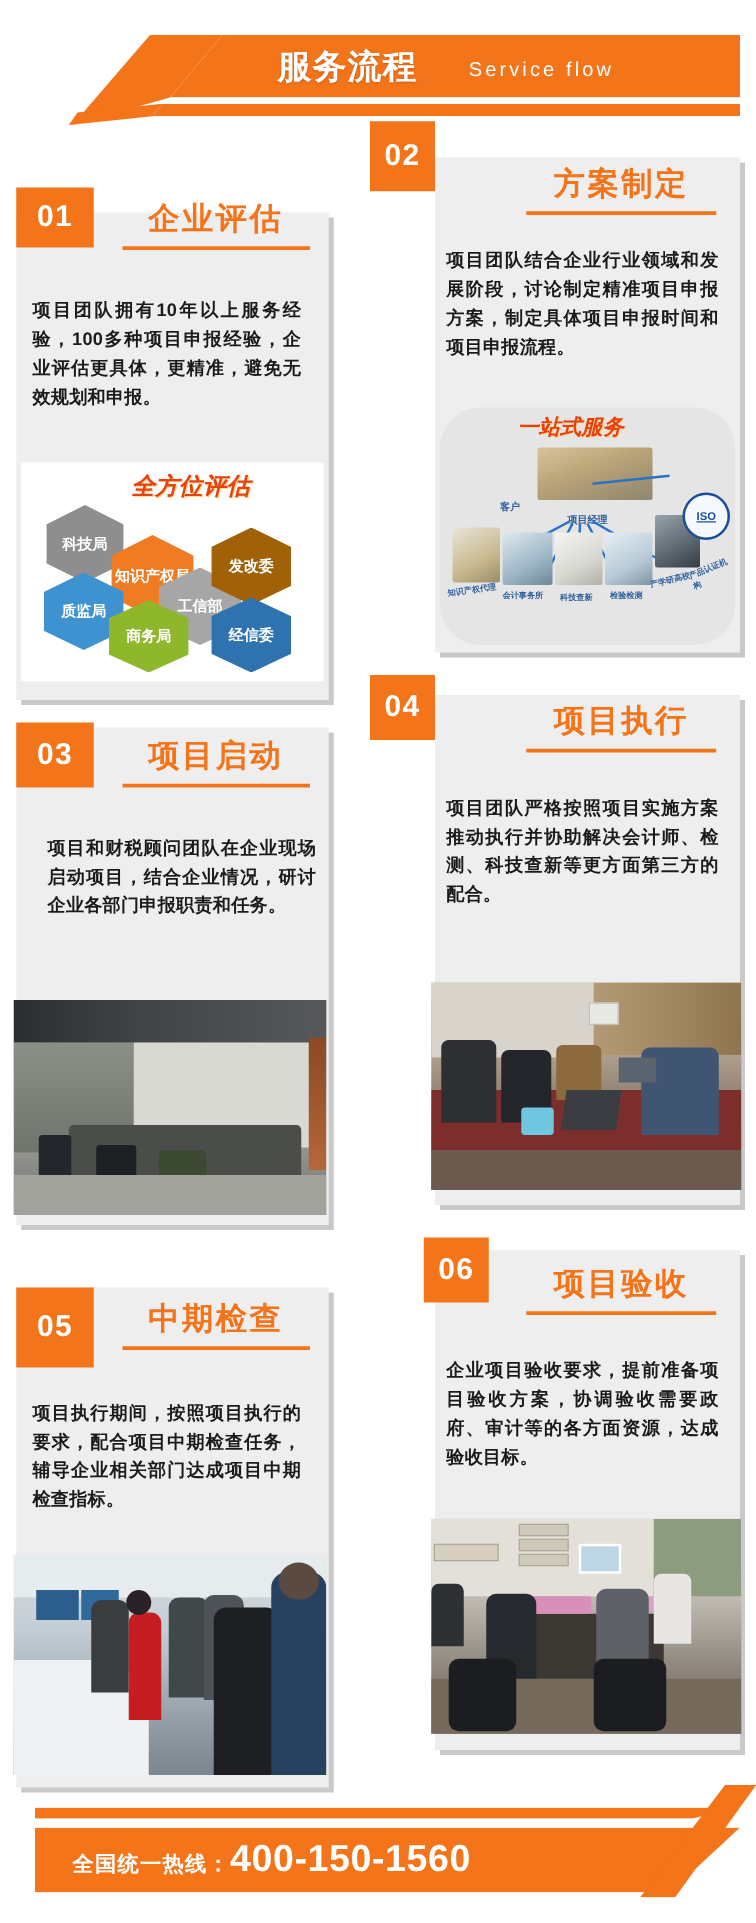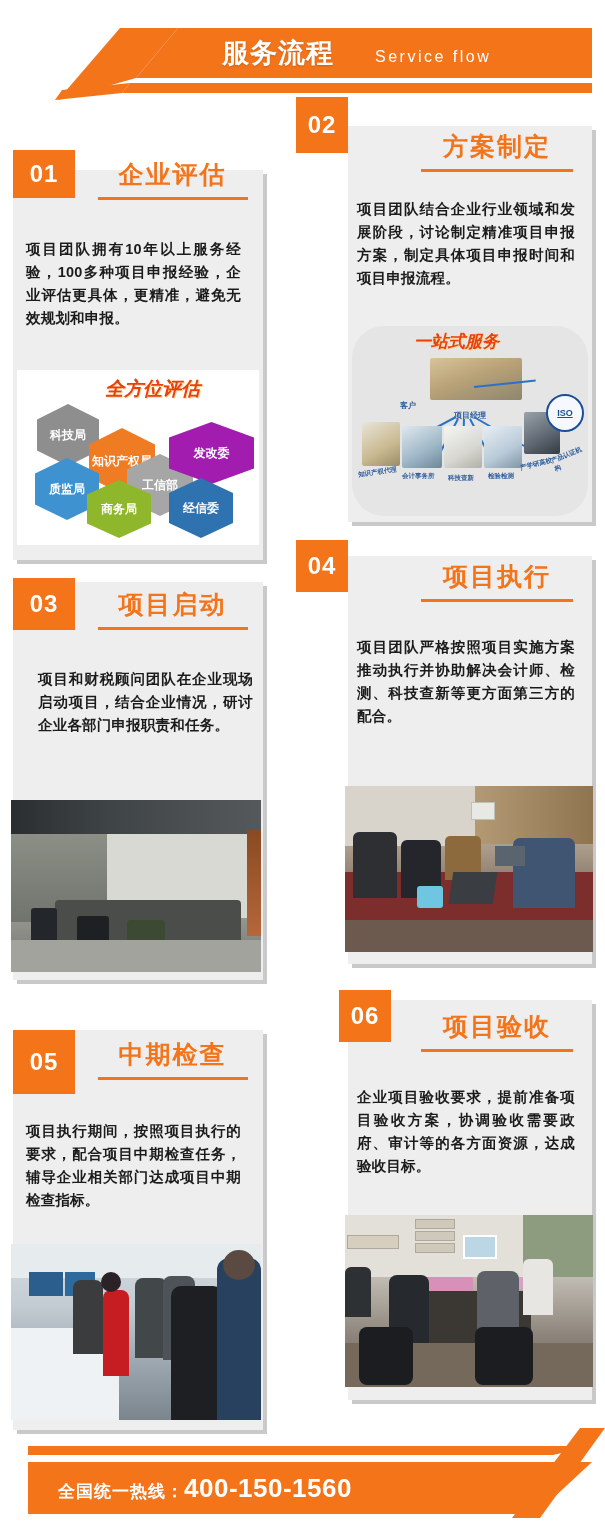--- a/index.html
+++ b/index.html
@@ -138,21 +138,21 @@
     position:absolute; left:460px; top:20px; width:145px; height:90px;
     background:#f4741a;
     clip-path: polygon(120px 0, 145px 0, 80px 90px, 52px 90px);
   }
   .ftr-text {
     position:absolute; left:58px; top:62px;
     color:#ffffff; font-size:17px; font-weight:bold; line-height:36px;
     letter-spacing:1px;
   }
   .ftr-phone {
-    font-size:26px; font-weight:bold; letter-spacing:.5px;
+    font-size:30px; font-weight:bold; letter-spacing:.5px;
   }
 </style>
 </head>
 <body>
 
 <div class="header">
   <div class="hdr-tail"></div>
   <div class="hdr-tail2"></div>
   <div class="hdr-bar"></div>
   <div class="hdr-stripe"></div>
@@ -169,21 +169,21 @@
 </div>
 <div class="card-body" style="position:absolute; left:26px; top:238px; width:215px;">项目团队拥有10年以上服务经验，100多种项目申报经验，企业评估更具体，更精准，避免无效规划和申报。</div>
 
 <div class="hexwrap" style="left:17px; top:370px; width:242px; height:175px;">
   <div class="hex-title" style="left:88px; top:6px; font-size:19px;">全方位评估</div>
   <div class="hex" style="left:20px; top:34px; width:62px; height:62px; font-size:12px; background:#8e8e8e;">科技局</div>
   <div class="hex" style="left:72px; top:58px; width:66px; height:66px; font-size:12px; background:#ef7b22;">知识产权局</div>
   <div class="hex" style="left:18px; top:88px; width:64px; height:62px; font-size:12px; background:#3d92cf;">质监局</div>
   <div class="hex" style="left:110px; top:84px; width:66px; height:62px; font-size:12px; background:#a6a6a6;">工信部</div>
   <div class="hex" style="left:70px; top:110px; width:64px; height:58px; font-size:12px; background:#8fb72b;">商务局</div>
-  <div class="hex" style="left:152px; top:52px; width:85px; height:62px; font-size:12px; background:#a21caf;">发改委</div>
+  <div class="hex" style="left:152px; top:52px; width:64px; height:62px; font-size:12px; background:#a16207;">发改委</div>
   <div class="hex" style="left:152px; top:108px; width:64px; height:60px; font-size:12px; background:#2f72b0;">经信委</div>
 </div>
 
 <div class="card" style="left:348px; top:126px; width:244px; height:396px;">
 </div>
 <div class="badge" style="left:296px; top:97px; width:52px; height:56px;">02</div>
 <div style="position:absolute; left:408px; top:130px; width:178px;">
   <div class="card-title">方案制定</div>
   <div class="title-rule" style="width:152px;"></div>
 </div>

